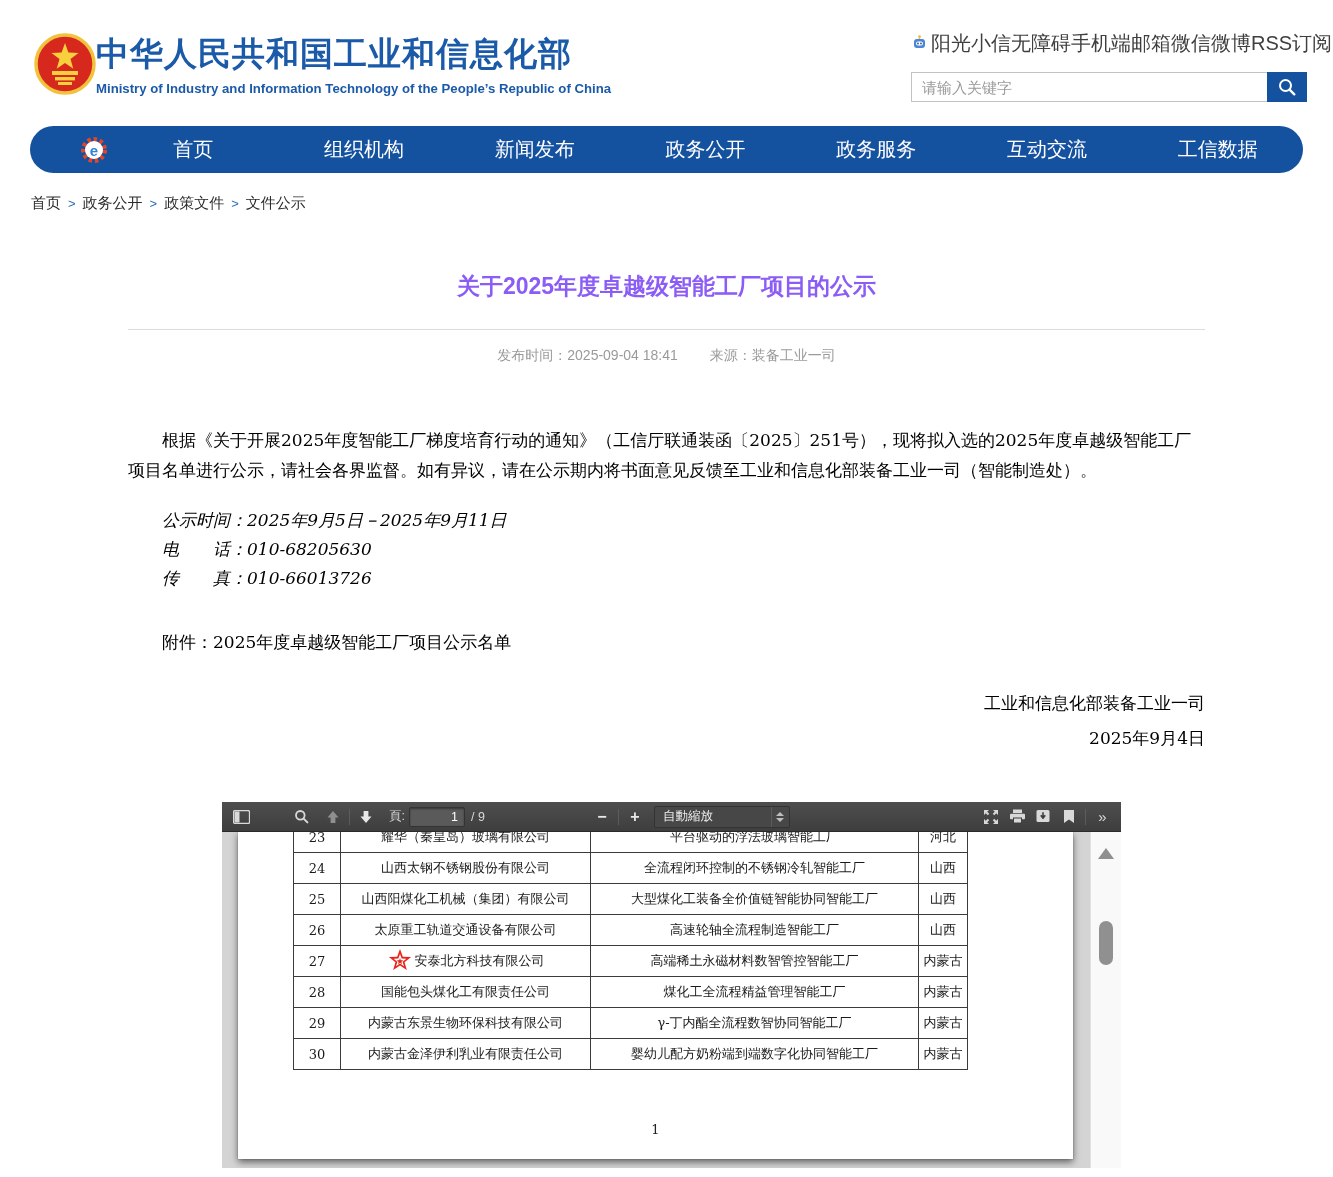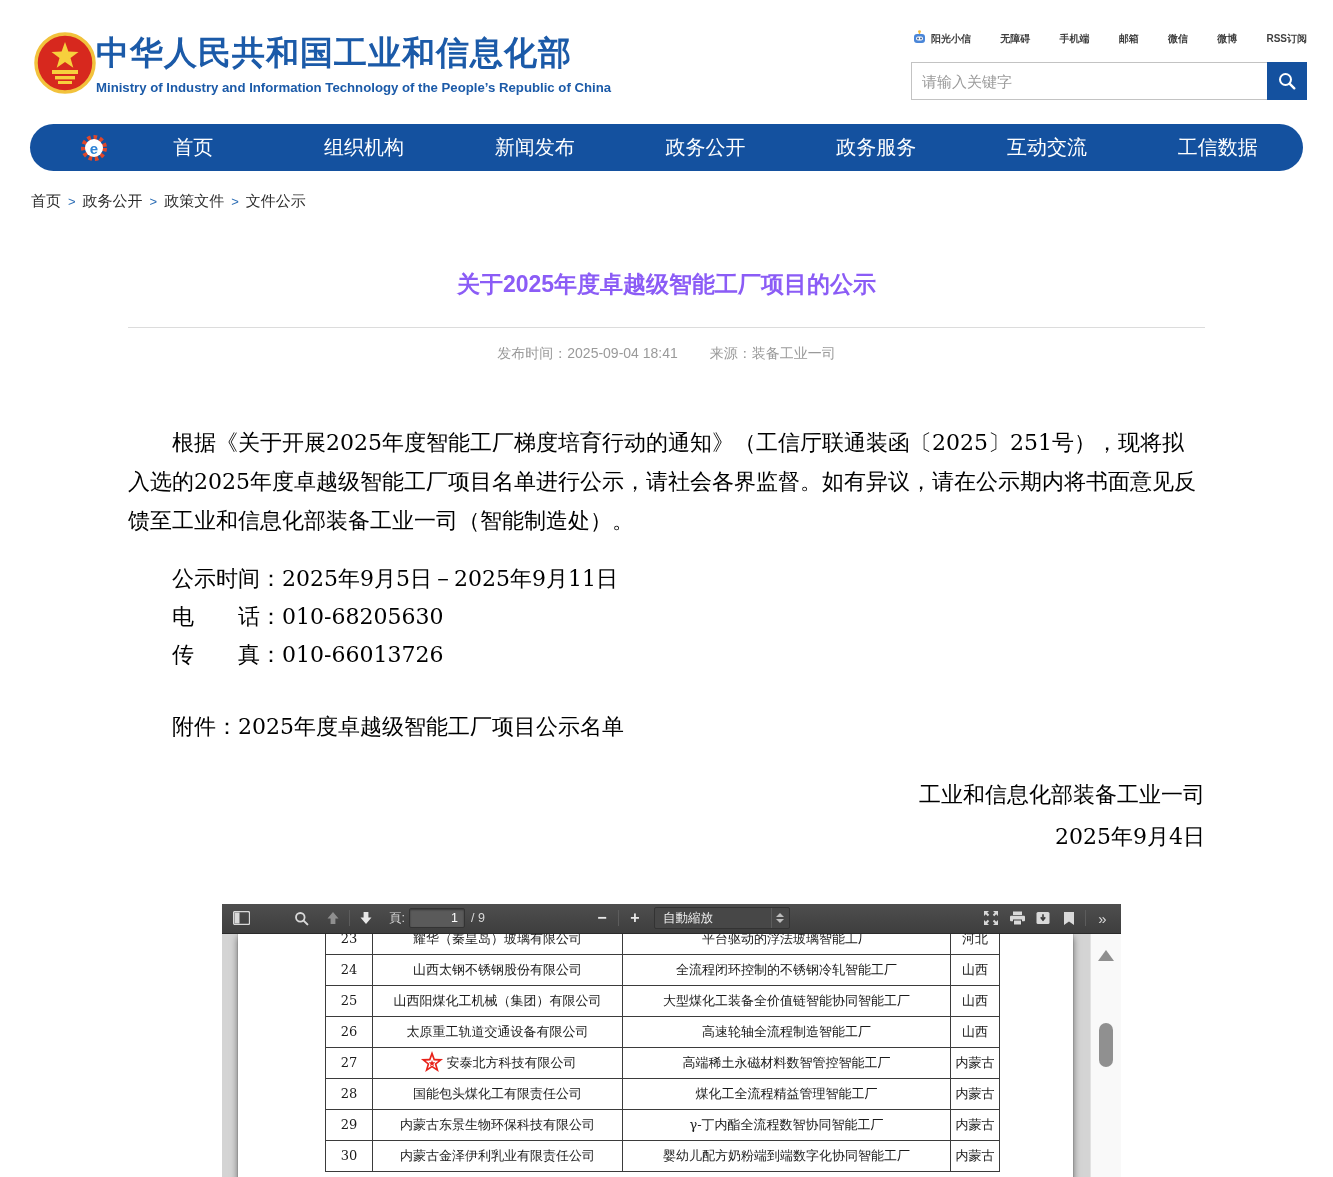--- a/index.html
+++ b/index.html
@@ -8,47 +8,47 @@
     font-family: "Liberation Sans", sans-serif;
   }
   .page { width: 1333px; position: relative; }
 
   
   .site-header { display: flex; justify-content: space-between; padding: 26px 26px 16px 34px; }
   .brand { display: flex; align-items: center; gap: 0; }
   .brand-cn { font-size: 33px; font-weight: bold; color: #1b5aa8; letter-spacing: 1px; }
   .brand-en { font-size: 13.2px; font-weight: bold; color: #1b5aa8; margin-top: 4px; }
   .header-right { width: 396px; padding-top: 4px; }
-  .top-links { display: flex; justify-content: space-between; align-items: center; font-size: 10px; color: #3f3f3f; font-weight: bold; }
+  .top-links { display: flex; justify-content: space-between; align-items: center; font-size: 20px; color: #3f3f3f; }
   .top-link { display: flex; align-items: center; gap: 3px; cursor: pointer; white-space: nowrap; }
-  .search-bar { display: flex; margin-top: 15px; height: 38px; }
+  .search-bar { display: flex; margin-top: 15px; height: 30px; }
   .search-input { flex: 1; border: 1px solid #c3c3c3; border-right: none; padding: 0 10px; font-size: 15px; color: #333; outline: none; }
   .search-input::placeholder { color: #9a9a9a; }
   .search-btn { width: 40px; background: #14519f; border: none; cursor: pointer; display: flex; align-items: center; justify-content: center; }
 
   
   .main-nav { margin: 8px 30px 0 30px; height: 47px; background: #14519f; border-radius: 26px; display: flex; align-items: center; }
   .nav-logo { margin-left: 50px; display: flex; align-items: center; }
   .nav-item { flex: 1; text-align: center; color: #fff; font-size: 20px; cursor: pointer; white-space: nowrap; }
 
   
   .breadcrumb { margin: 21px 0 0 31px; font-size: 15px; color: #2b2b2b; display: flex; gap: 7px; align-items: center; }
   .crumb { cursor: pointer; }
   .crumb-sep { color: #2d6eb5; font-size: 13px; }
 
   
   .article { width: 1077px; margin: 0 auto; }
   .article-title { text-align: center; font-size: 23px; font-weight: bold; color: #8b5cf6; margin-top: 58px; }
   .title-rule { border: none; border-top: 1px solid #dcdcdc; margin-top: 27px; }
   .article-meta { text-align: center; font-size: 14px; color: #9a9a9a; margin-top: 17px; }
   .article-meta .meta-source { margin-left: 28px; }
-  .article-body { font-family: "DejaVu Serif", serif; font-size: 22px; color: #000; }
+  .article-body { font-family: "DejaVu Serif", serif; font-size: 17px; color: #000; }
   .para-main { margin-top: 60px; line-height: 1.78; text-indent: 2em; }
   .para-line { text-indent: 2em; line-height: 1.72; }
-  .para-block { margin-top: 20px; }
+  .para-block { margin-top: 20px; font-style: italic; }
   .para-attachment { margin-top: 38px; text-indent: 2em; cursor: pointer; }
   .para-sign { text-align: right; margin-top: 38px; }
   .para-date { text-align: right; margin-top: 12px; }
 
   
   .pdf-viewer { width: 899px; margin: 52px 0 0 222px; }
   .pdf-toolbar {
     height: 30px; background: linear-gradient(#4e4e4e, #3e3e3e);
     border-bottom: 1px solid #2a2a2a;
     display: flex; align-items: center; padding: 0 6px; color: #d9d9d9; font-size: 12.5px;
@@ -74,21 +74,21 @@
   .spin-up { width: 0; height: 0; border-left: 4px solid transparent; border-right: 4px solid transparent; border-bottom: 4px solid #bdbdbd; }
   .spin-dn { width: 0; height: 0; border-left: 4px solid transparent; border-right: 4px solid transparent; border-top: 4px solid #bdbdbd; }
   .tb-right { margin-left: auto; display: flex; align-items: center; }
   .tb-more { font-size: 15px; color: #d9d9d9; letter-spacing: -1px; }
 
   .pdf-body { position: relative; height: 336px; background: #d4d4d4; overflow: hidden; }
   .pdf-page {
     position: absolute; left: 16px; top: 0; width: 835px; height: 327px; background: #fff;
     box-shadow: 0 3px 7px rgba(0,0,0,.55), 0 0 1px rgba(0,0,0,.4); overflow: hidden;
   }
-  .pdf-table-wrap { position: absolute; left: 87px; top: -11px; }
+  .pdf-table-wrap { position: absolute; left: 55px; top: -11px; }
   .pdf-table { border-collapse: collapse; table-layout: fixed; width: 674px; font-family: "DejaVu Serif", serif; }
   .pdf-table td {
     border: 1px solid #3b3b3b; height: 31px; font-size: 13px; color: #1a1a1a;
     text-align: center; vertical-align: middle; padding: 0 2px; overflow: hidden; white-space: nowrap;
   }
   .c-no { width: 47px; font-family: "DejaVu Serif", serif; }
   .c-company { width: 250px; }
   .c-project { width: 328px; }
   .c-prov { width: 49px; }
   .company-cell { display: flex; align-items: center; justify-content: center; gap: 2px; }

